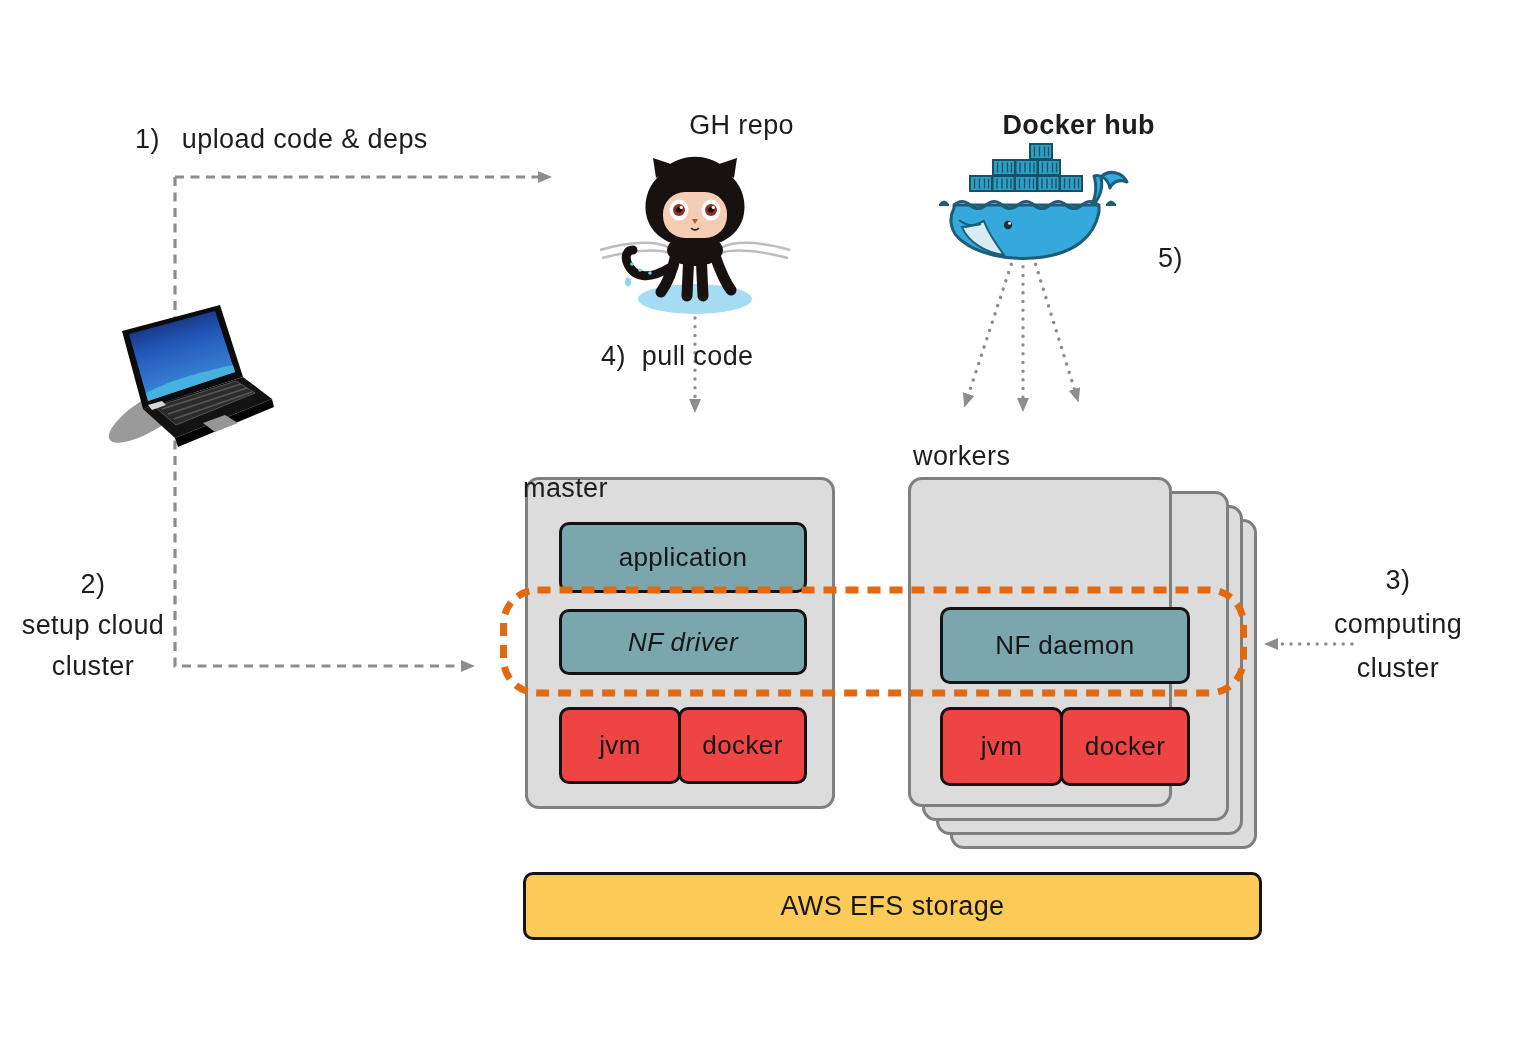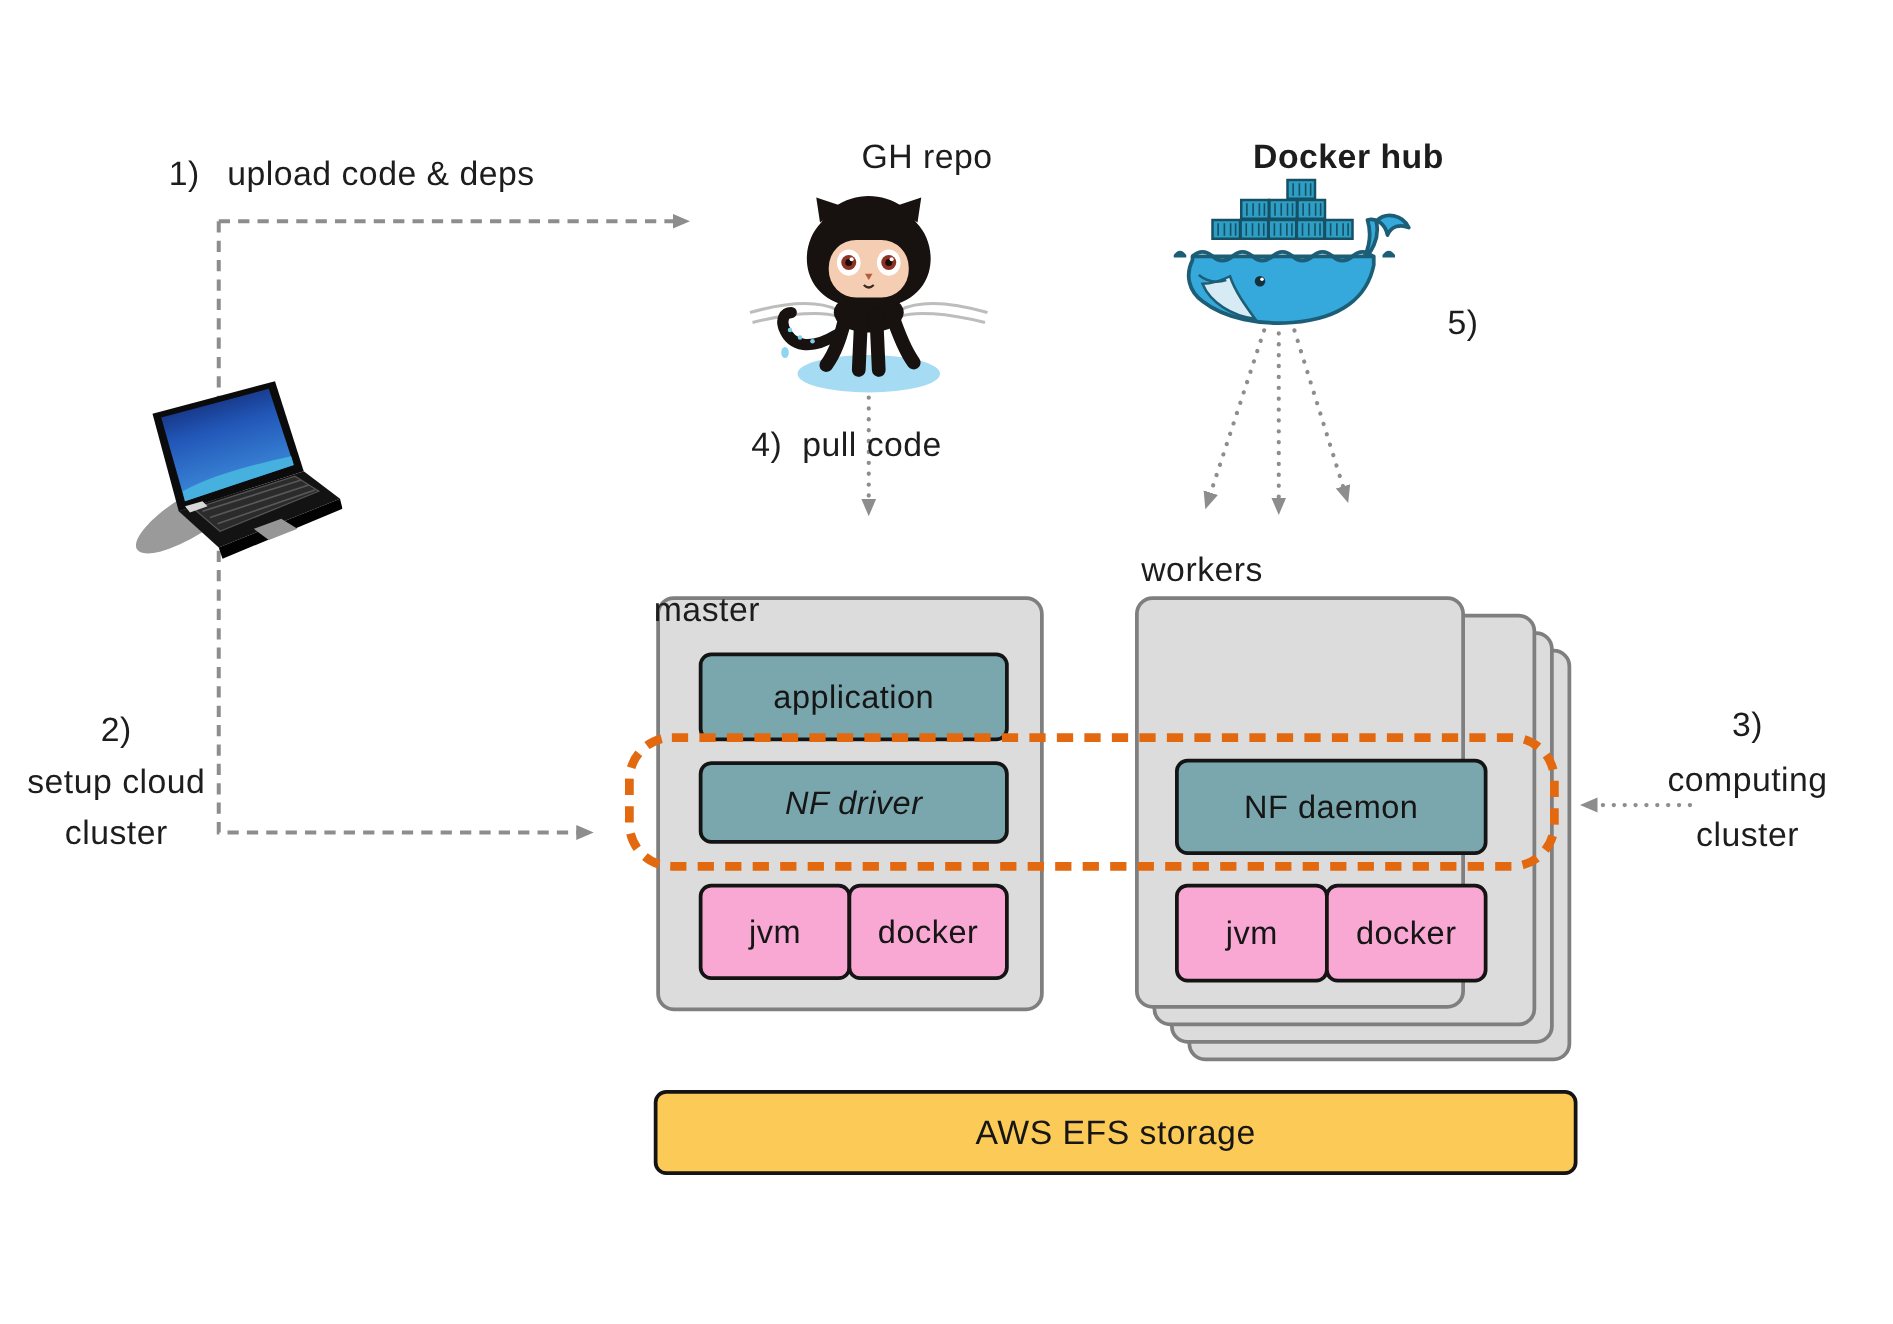--- a/index.html
+++ b/index.html
@@ -15,21 +15,21 @@
   
   .node,.sheet{
     position:absolute;background:#dcdcdc;border:3px solid #7f7f7f;border-radius:14px;box-sizing:border-box;
   }
   .chip{
     position:absolute;border:3px solid #141414;border-radius:10px;box-sizing:border-box;
     display:flex;align-items:center;justify-content:center;
     font-size:26px;font-weight:300;letter-spacing:.4px;color:#161616;
   }
   .chip.dark{background:#7aa6ad;}
-  .chip.light{background:#f9a8d4;}
+  .chip.light{background:#ef4444;}
   .storage{
     position:absolute;left:523px;top:872px;width:739px;height:68px;box-sizing:border-box;
     background:#fcca57;border:3px solid #141414;border-radius:10px;
     display:flex;align-items:center;justify-content:center;
     font-size:27px;font-weight:300;letter-spacing:.4px;color:#161616;
   }
   .z1{z-index:1}.z2{z-index:2}.z3{z-index:3}.z4{z-index:4}
 </style>
 </head>
 <body>

